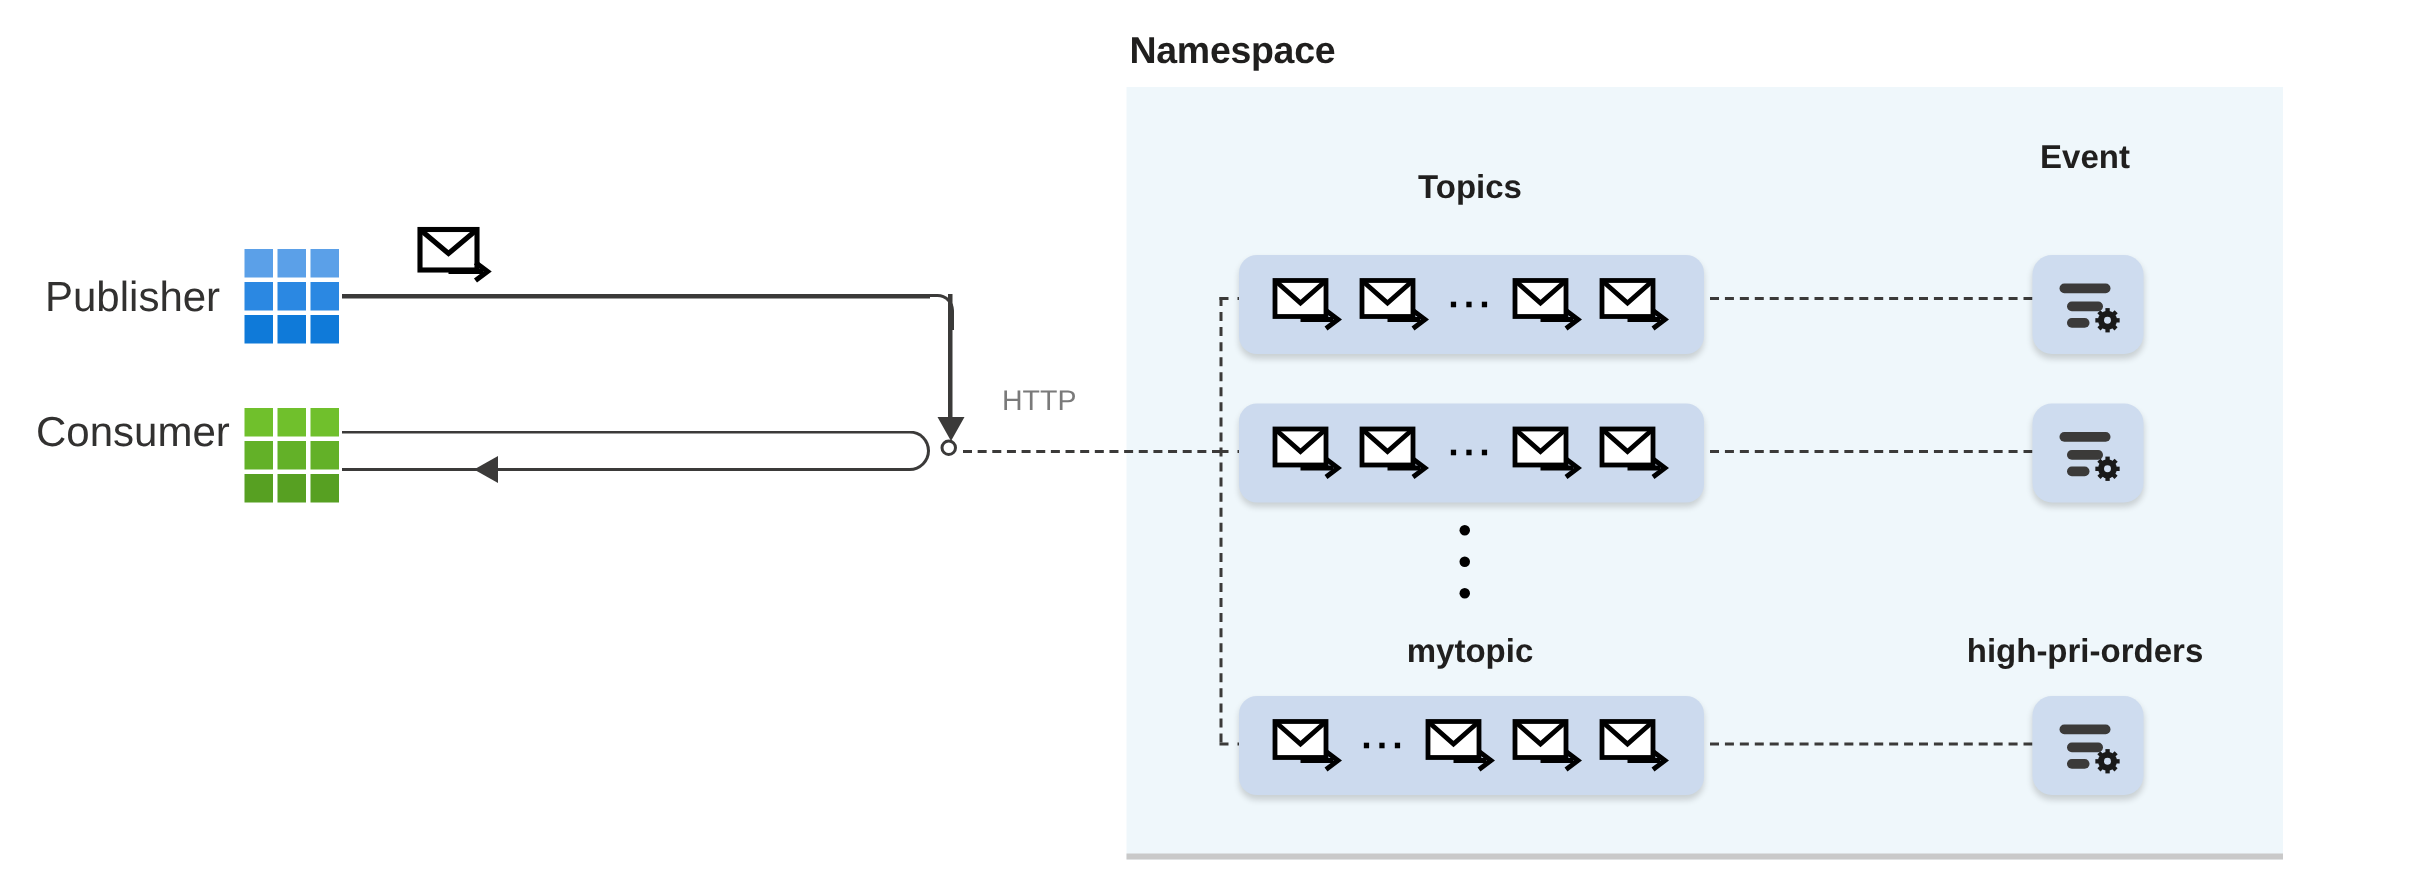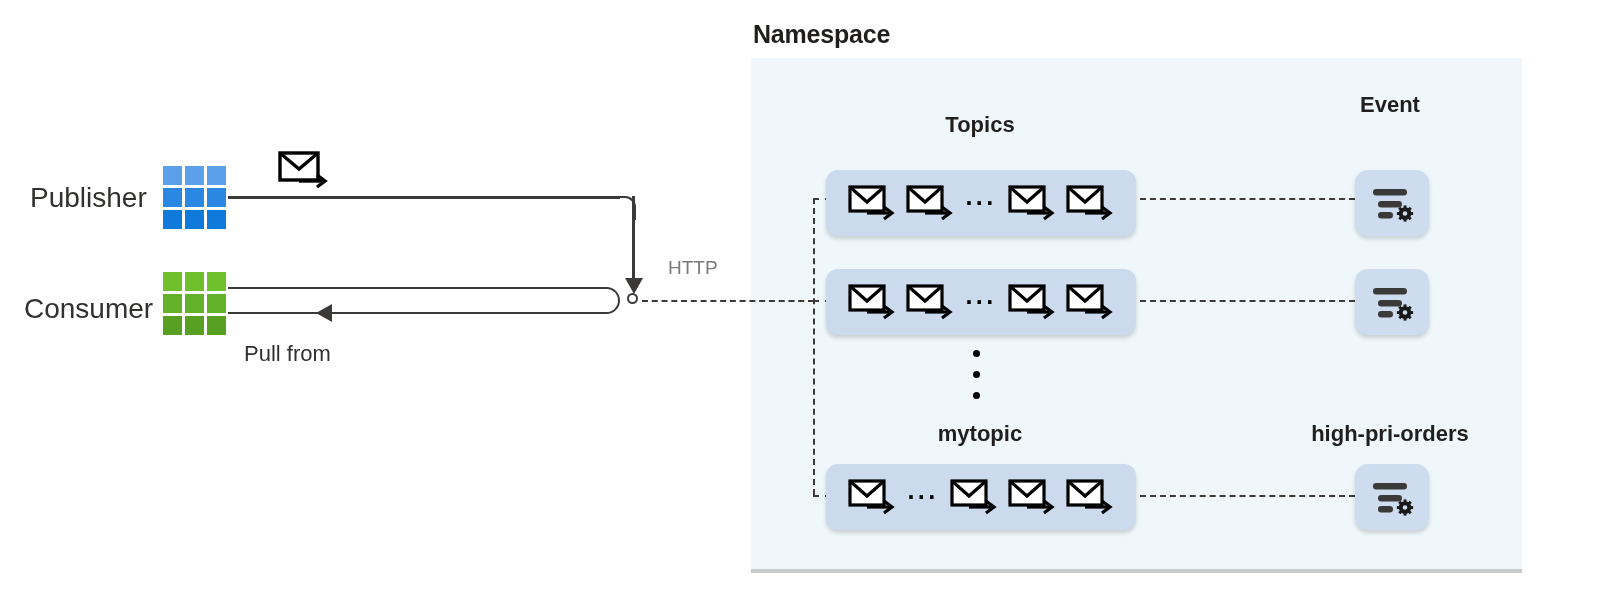--- a/index.html
+++ b/index.html
@@ -29,21 +29,21 @@
   #topics-header{ left:880px; top:110px; width:200px; }
   #subs-header{ left:1280px; top:90px; width:220px; }
 
   
   #topic-name-label{ left:880px; top:419px; width:200px;text-align:center; }
   #sub-name-label{ left:1270px; top:419px; width:240px; }
 
   
   .side-label{font-size:28px;color:#323130;}
   #publisher-label{ left:30px; top:182px; }
-  #consumer-label{ left:24px; top:293px; }
+  #consumer-label{ left:24px; top:272px; }
 
   
   .grid-icon{
     display:grid;
     grid-template-columns:repeat(3,19px);
     grid-template-rows:repeat(3,19px);
     gap:3px;
     width:63px;height:63px;
   }
   #publisher-icon{ left:163px; top:166px; }
@@ -193,21 +193,20 @@
 <div class="abs sline" id="pub-line-v"></div>
 <div class="abs" id="pub-arrowhead"></div>
 
 <div class="abs" id="cons-loop"></div>
 <div class="abs" id="cons-arrowhead"></div>
 
 <div class="abs" id="junction-dot"></div>
 <div class="abs" id="http-label">HTTP</div>
 
 <div class="abs" id="pull-caption">
-  <div>Pull from</div>
 </div>
 
 <div class="abs dash-h" id="http-dash"></div>
 <div class="abs dash-v" id="trunk-v"></div>
 <div class="abs dash-h" id="branch-1"></div>
 <div class="abs dash-h" id="branch-2"></div>
 <div class="abs dash-h" id="branch-3"></div>
 
 <div class="abs dash-right" style="top:198px;"></div>
 <div class="abs dash-right" style="top:300px;"></div>

